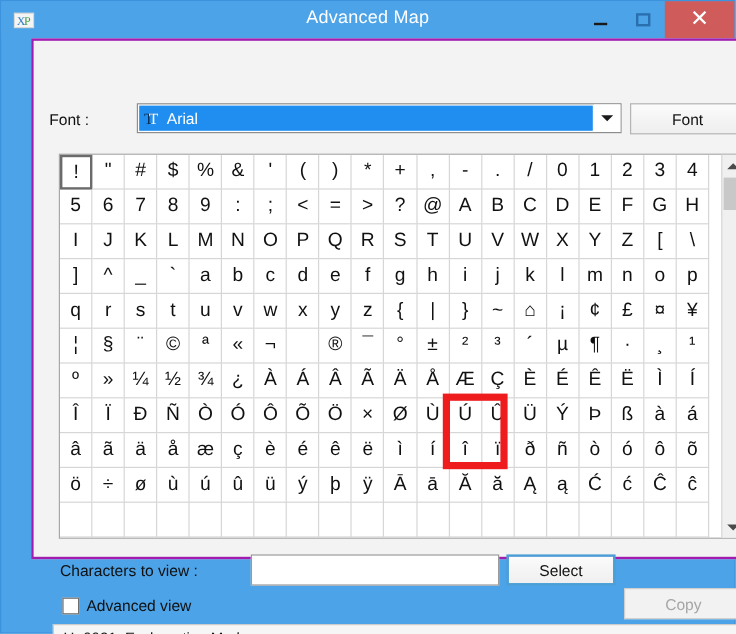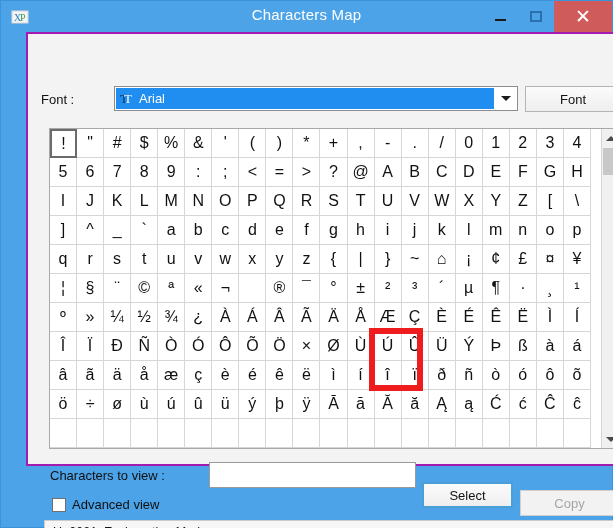--- a/index.html
+++ b/index.html
@@ -244,21 +244,21 @@
   }
   #select-button {
     position: absolute;
     left: 394px; top: 428px;
     width: 91px; height: 26px;
     background: linear-gradient(#fbfbfb, #efefef);
     border: 2px solid #4b9ed6;
     box-sizing: border-box;
     font-size: 13px;
     color: #121212;
-    display: flex; align-items: center; justify-content: center; margin-top: 20px;
+    display: flex; align-items: center; justify-content: center;
   }
   #copy-button {
     position: absolute;
     left: 492px; top: 428px;
     width: 99px; height: 26px;
     background: #f2f2f2;
     border: 1px solid #cfcfcf;
     box-sizing: border-box;
     font-size: 13px;
     color: #a6a6a6;
@@ -305,21 +305,21 @@
 <div id="window">
 
   <div id="titlebar">
     <div id="app-icon">
       <svg width="18" height="18" viewBox="0 0 18 18">
         <rect x="1" y="3" width="16" height="12" fill="#f5f5f5" stroke="#d8d8d8"></rect>
         <text x="3" y="13" font-family="Liberation Serif, serif" font-size="10" fill="#2f7dc4">X</text>
         <text x="9" y="13" font-family="Liberation Serif, serif" font-size="10" fill="#3f9a45">P</text>
       </svg>
     </div>
-    <div id="title-text">Characters Map</div>
+    <div id="title-text">Advanced Map</div>
 
     <div class="winbtn" id="btn-min">
       <div class="min-glyph"></div>
     </div>
     <div class="winbtn" id="btn-max">
       <div class="max-glyph"></div>
     </div>
     <div class="winbtn" id="btn-close">
       <div class="close-glyph">✕</div>
     </div>

